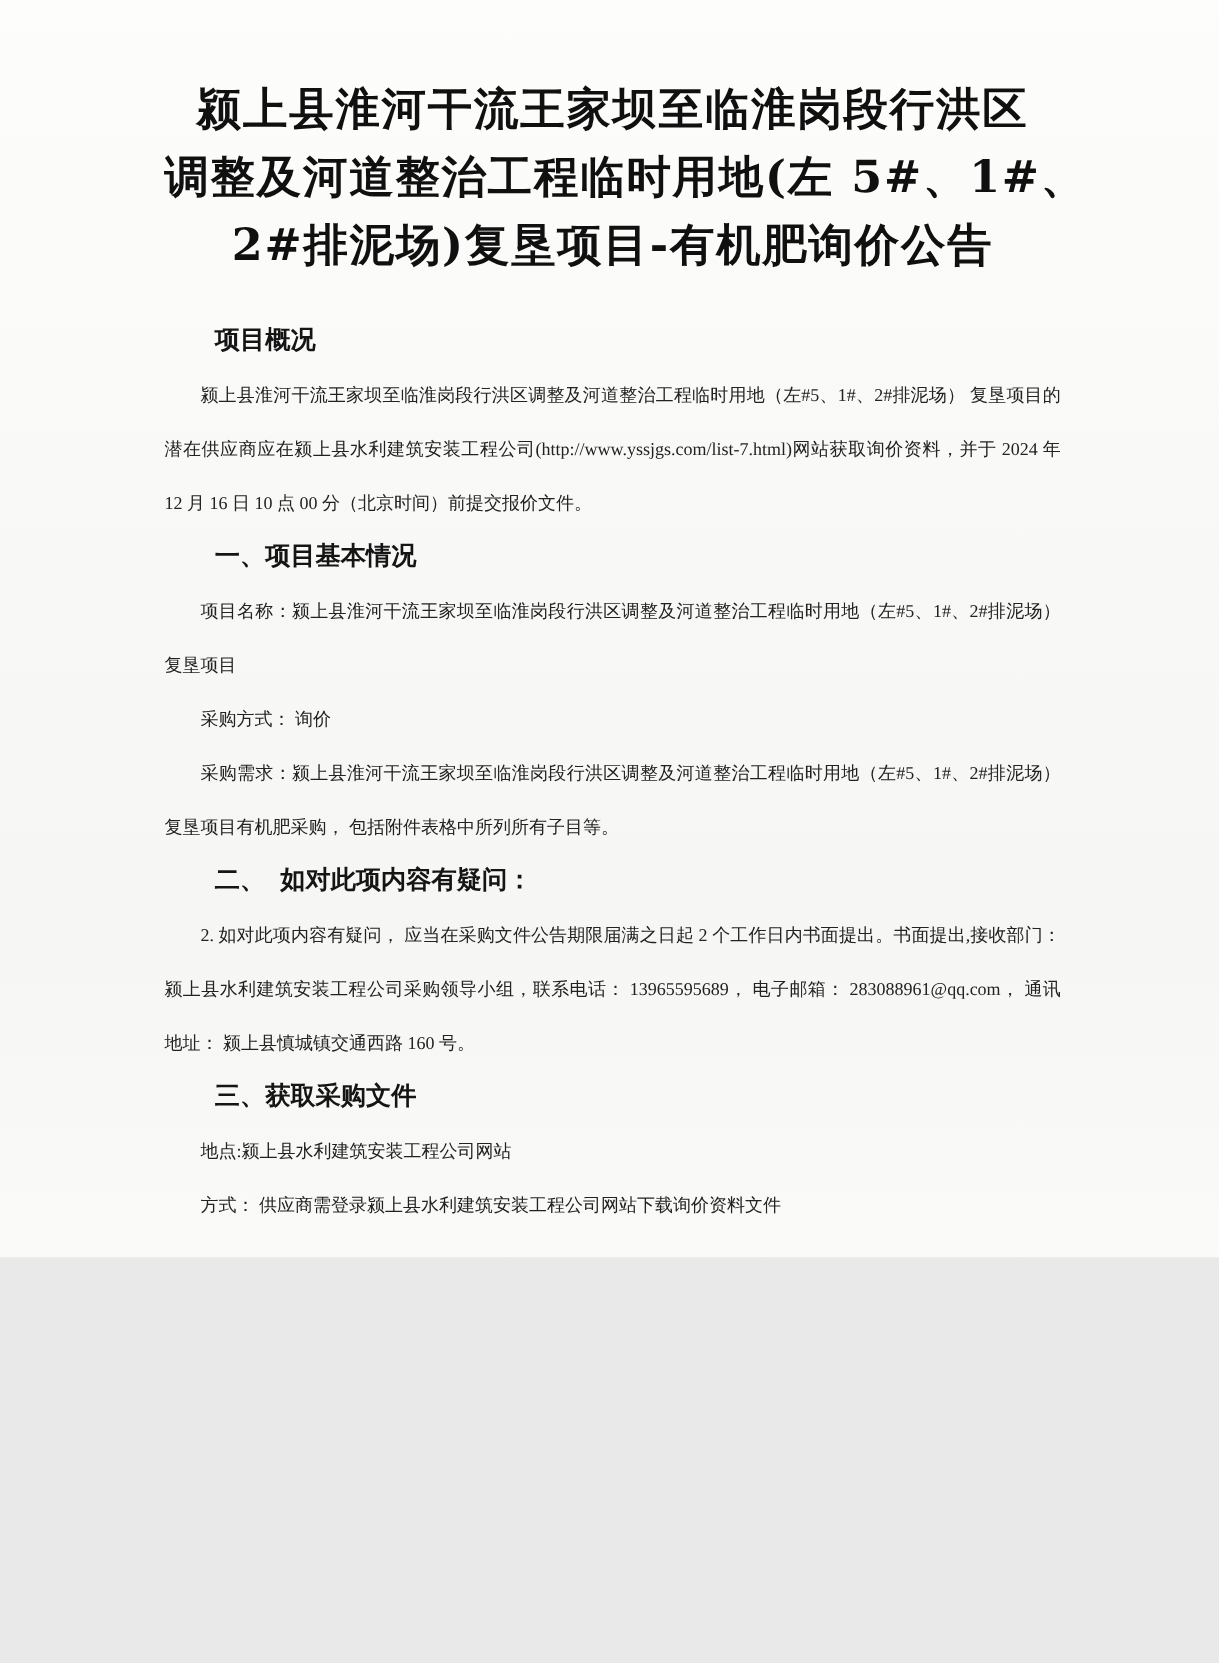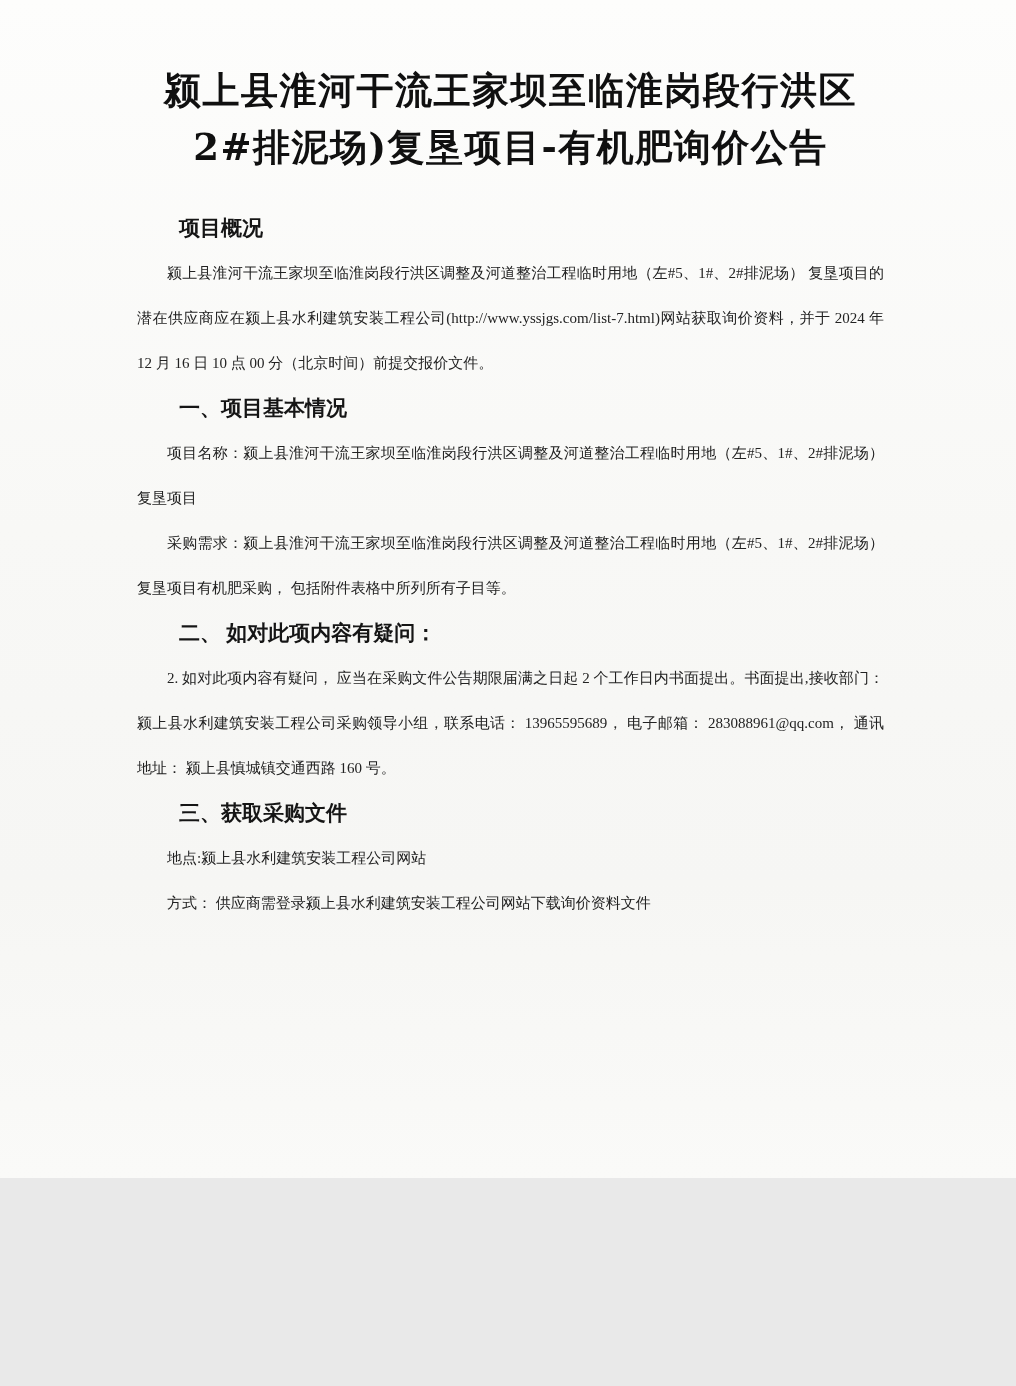--- a/index.html
+++ b/index.html
@@ -3,21 +3,21 @@
 <meta charset="utf-8">
 <style>
   html, body {
     margin: 0;
     padding: 0;
     background: #e9e9e9;
   }
   .page {
     position: relative;
     width: 1016px;
-    height: 1178px;
+    height: 1048px;
     margin: 0 auto;
     box-sizing: border-box;
     background: linear-gradient(180deg, #fdfdfc 0%, #f8f8f6 45%, #f6f6f4 75%, #fafaf8 100%);
     padding: 62px 132px 0 137px;
     font-family: "Liberation Serif", "DejaVu Serif", serif;
     color: #1f1f1f;
     overflow: hidden;
   }
   .doc-title {
     margin: 0 0 30px 0;
@@ -35,42 +35,44 @@
   }
   .doc-body p {
     margin: 0;
     font-size: 15px;
     line-height: 45px;
     text-align: justify;
     text-indent: 2em;
     color: #222;
   }
   .doc-body p.heading {
-    font-family: Liberation Serif, serif;
+    font-family: Liberation Mono, monospace;
     font-weight: bold;
     font-size: 21px;
     color: #151515;
   }
 </style>
 </head>
 <body>
 
 <div class="page">
 
   <h1 class="doc-title">
     <span class="title-line">颍上县淮河干流王家坝至临淮岗段行洪区</span>
+    <span class="title-line">调整及河道整治工程临时用地(左 5#、1#、</span>
     <span class="title-line">2#排泥场)复垦项目-有机肥询价公告</span>
   </h1>
 
   <div class="doc-body">
     <p class="heading">项目概况</p>
     <p>颍上县淮河干流王家坝至临淮岗段行洪区调整及河道整治工程临时用地（左#5、1#、2#排泥场） 复垦项目的潜在供应商应在颍上县水利建筑安装工程公司(http://www.yssjgs.com/list-7.html)网站获取询价资料，并于 2024 年 12 月 16 日 10 点 00 分（北京时间）前提交报价文件。</p>
 
     <p class="heading">一、项目基本情况</p>
     <p>项目名称：颍上县淮河干流王家坝至临淮岗段行洪区调整及河道整治工程临时用地（左#5、1#、2#排泥场） 复垦项目</p>
+    <p>采购方式： 询价</p>
     <p>采购需求：颍上县淮河干流王家坝至临淮岗段行洪区调整及河道整治工程临时用地（左#5、1#、2#排泥场） 复垦项目有机肥采购， 包括附件表格中所列所有子目等。</p>
 
     <p class="heading">二、 如对此项内容有疑问：</p>
     <p>2. 如对此项内容有疑问， 应当在采购文件公告期限届满之日起 2 个工作日内书面提出。书面提出,接收部门：颍上县水利建筑安装工程公司采购领导小组，联系电话： 13965595689， 电子邮箱： 283088961@qq.com， 通讯地址： 颍上县慎城镇交通西路 160 号。</p>
 
     <p class="heading">三、获取采购文件</p>
     <p>地点:颍上县水利建筑安装工程公司网站</p>
     <p>方式： 供应商需登录颍上县水利建筑安装工程公司网站下载询价资料文件</p>
   </div>
 

